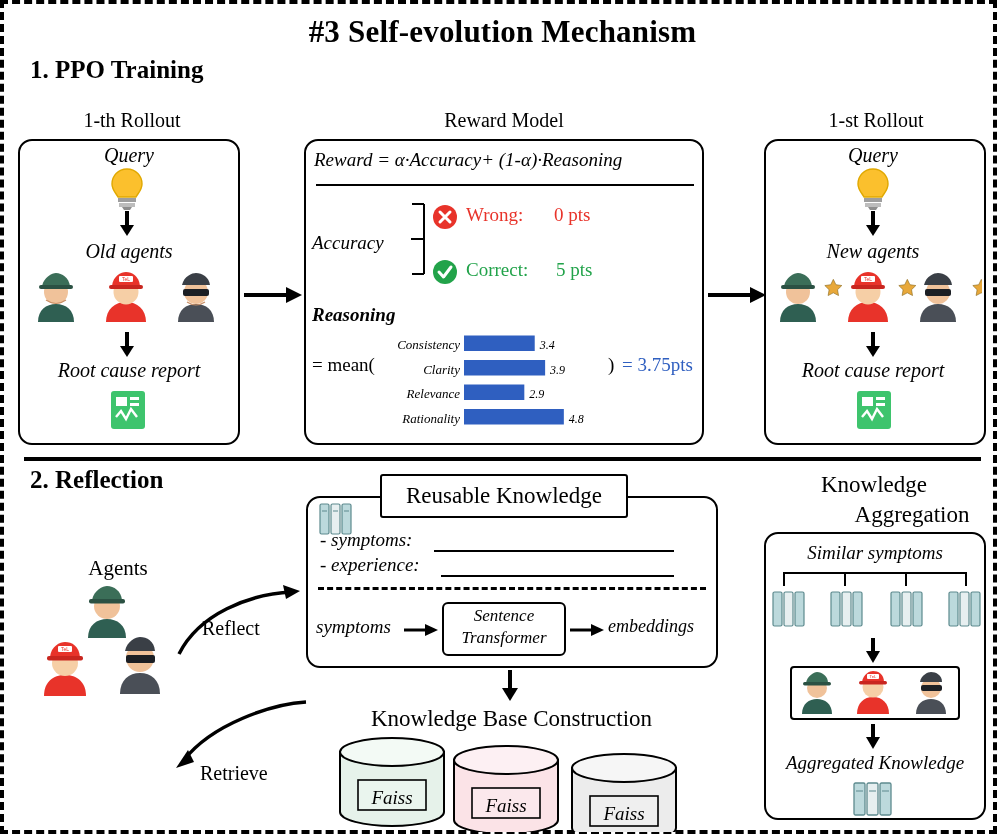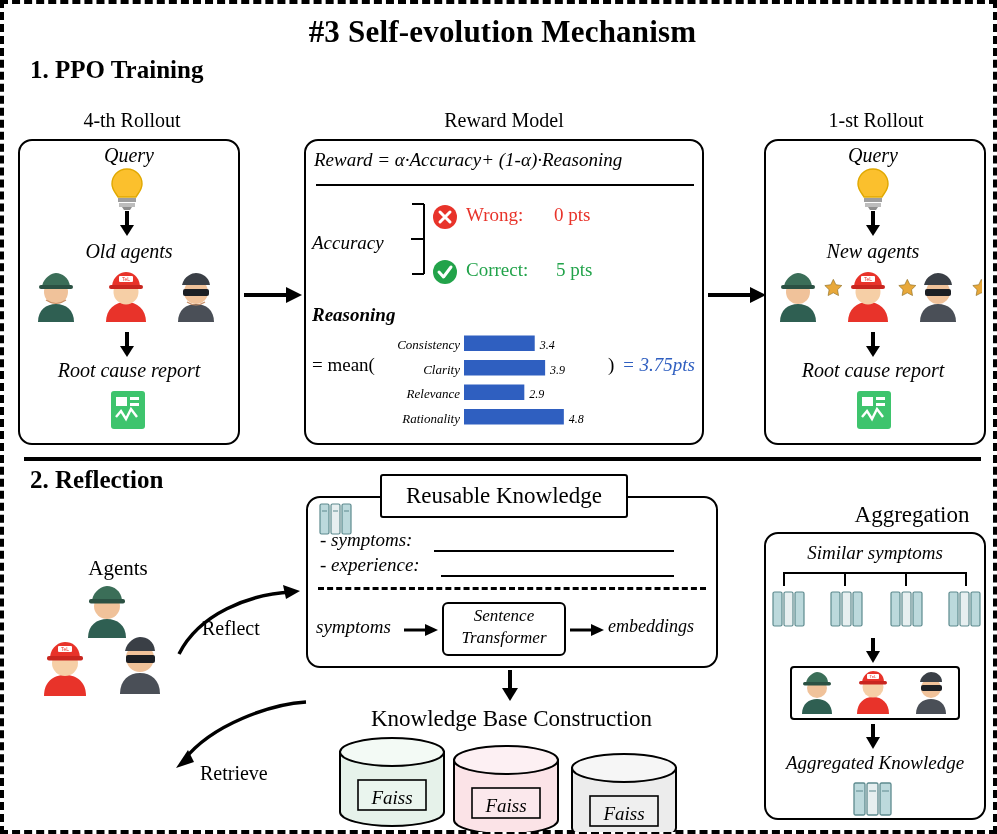--- a/index.html
+++ b/index.html
@@ -37,21 +37,21 @@
 </style>
 </head>
 <body>
 
 <div id="root">
 
   <div class="title">#3 Self-evolution Mechanism</div>
 
   <div class="section-label" style="left:26px;top:52px;">1. PPO Training</div>
 
-  <div class="caption" style="left:18px;top:105px;width:220px;">4-th Rollout</div>
+  <div class="caption" style="left:18px;top:105px;width:220px;">1-th Rollout</div>
 
   <div class="panel" style="left:14px;top:135px;width:222px;height:306px;"></div>
 
   <div class="caption it" style="left:18px;top:140px;width:214px;font-size:20px;">Query</div>
 
   <div style="position:absolute;left:105px;top:163px;">
     <svg width="36" height="44" viewBox="0 0 36 44">
       <path d="M18 2 C9 2 3 9 3 17 c0 6 4 9 6 13 h18 c2-4 6-7 6-13 C33 9 27 2 18 2 z" fill="#fbc02d" stroke="#e0a800" stroke-width="1.4"></path>
       <rect x="9" y="31" width="18" height="4" fill="#9e9e9e"></rect>
       <rect x="10" y="36" width="16" height="4" fill="#bdbdbd"></rect>
@@ -172,21 +172,21 @@
         <text x="84" y="66.25" text-anchor="end" font-size="13" font-style="italic" font-family="Liberation Serif, serif" fill="#000">Relevance</text>
         <rect x="88" y="52.5" width="60.31999999999999" height="15.5" fill="#2f5fc0"></rect>
         <text x="153.32" y="66.25" font-size="12" font-style="italic" font-family="Liberation Serif, serif" fill="#000">2.9</text>
         <text x="84" y="90.75" text-anchor="end" font-size="13" font-style="italic" font-family="Liberation Serif, serif" fill="#000">Rationality</text>
         <rect x="88" y="77" width="99.84" height="15.5" fill="#2f5fc0"></rect>
         <text x="192.84" y="90.75" font-size="12" font-style="italic" font-family="Liberation Serif, serif" fill="#000">4.8</text>
       </svg>
     </div>
 
   <div style="position:absolute;left:604px;top:350px;font-size:19px;">)</div>
-  <div style="position:absolute;left:618px;top:350px;font-size:19px;color:#2f5fc0;font-style:italic;">= 3.75pts</div>
+  <div style="position:absolute;left:618px;top:350px;font-size:19px;color:#2f5fc0;">= 3.75pts</div>
 
   <div style="position:absolute;left:704px;top:280px;">
     <svg width="60" height="22" viewBox="0 0 60 22">
         <path d="M0 11 L44 11" stroke="#000" stroke-width="4"></path>
         <path d="M58 11 L42 3 L42 19 z" fill="#000"></path>
       </svg>
   </div>
 
   <div class="caption" style="left:762px;top:105px;width:220px;">1-st Rollout</div>
 
@@ -379,20 +379,21 @@
         <path d="M4 16 v60 a52 14 0 0 0 104 0 v-60 z" fill="#ececec" stroke="#000" stroke-width="2"></path>
         <ellipse cx="56" cy="16" rx="52" ry="14" fill="#f6f6f6" stroke="#000" stroke-width="2"></ellipse>
         <rect x="22" y="44" width="68" height="30" fill="#efefef" stroke="#000" stroke-width="1.6"></rect>
       </g>
     </svg>
   </div>
   <div style="position:absolute;left:354px;top:783px;width:68px;text-align:center;font-size:19px;font-style:italic;">Faiss</div>
   <div style="position:absolute;left:468px;top:791px;width:68px;text-align:center;font-size:19px;font-style:italic;">Faiss</div>
   <div style="position:absolute;left:586px;top:799px;width:68px;text-align:center;font-size:19px;font-style:italic;">Faiss</div>
 
+  <div style="position:absolute;left:750px;top:468px;width:240px;text-align:center;font-size:23px;">Knowledge</div>
   <div style="position:absolute;left:788px;top:498px;width:240px;text-align:center;font-size:23px;">Aggregation</div>
 
   <div class="panel" style="left:760px;top:528px;width:222px;height:288px;"></div>
 
   <div style="position:absolute;left:764px;top:538px;width:214px;text-align:center;font-size:19px;font-style:italic;">Similar symptoms</div>
 
   <div class="hr" style="left:779px;top:568px;width:184px;height:2px;"></div>
   <div class="hr" style="left:779px;top:568px;width:2px;height:14px;"></div>
   <div class="hr" style="left:840px;top:568px;width:2px;height:14px;"></div>
   <div class="hr" style="left:901px;top:568px;width:2px;height:14px;"></div>

